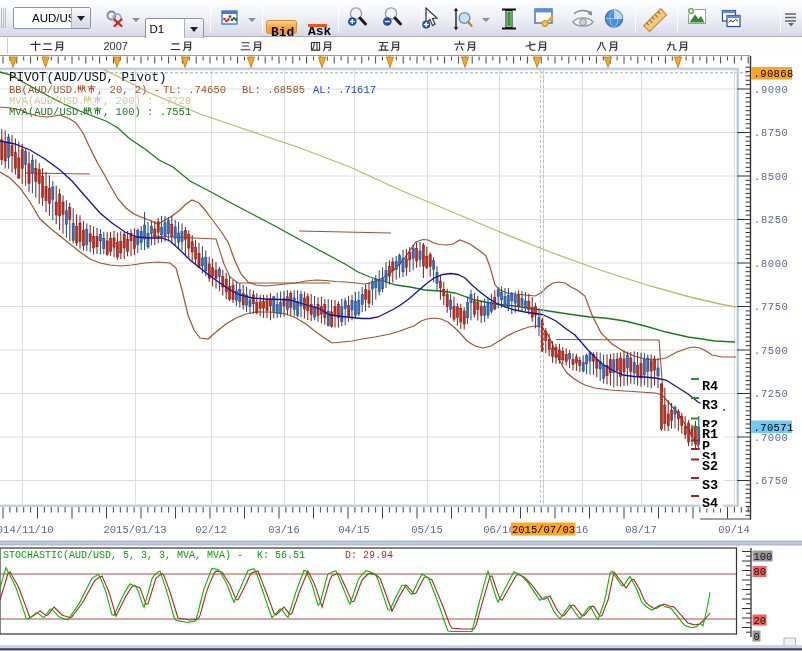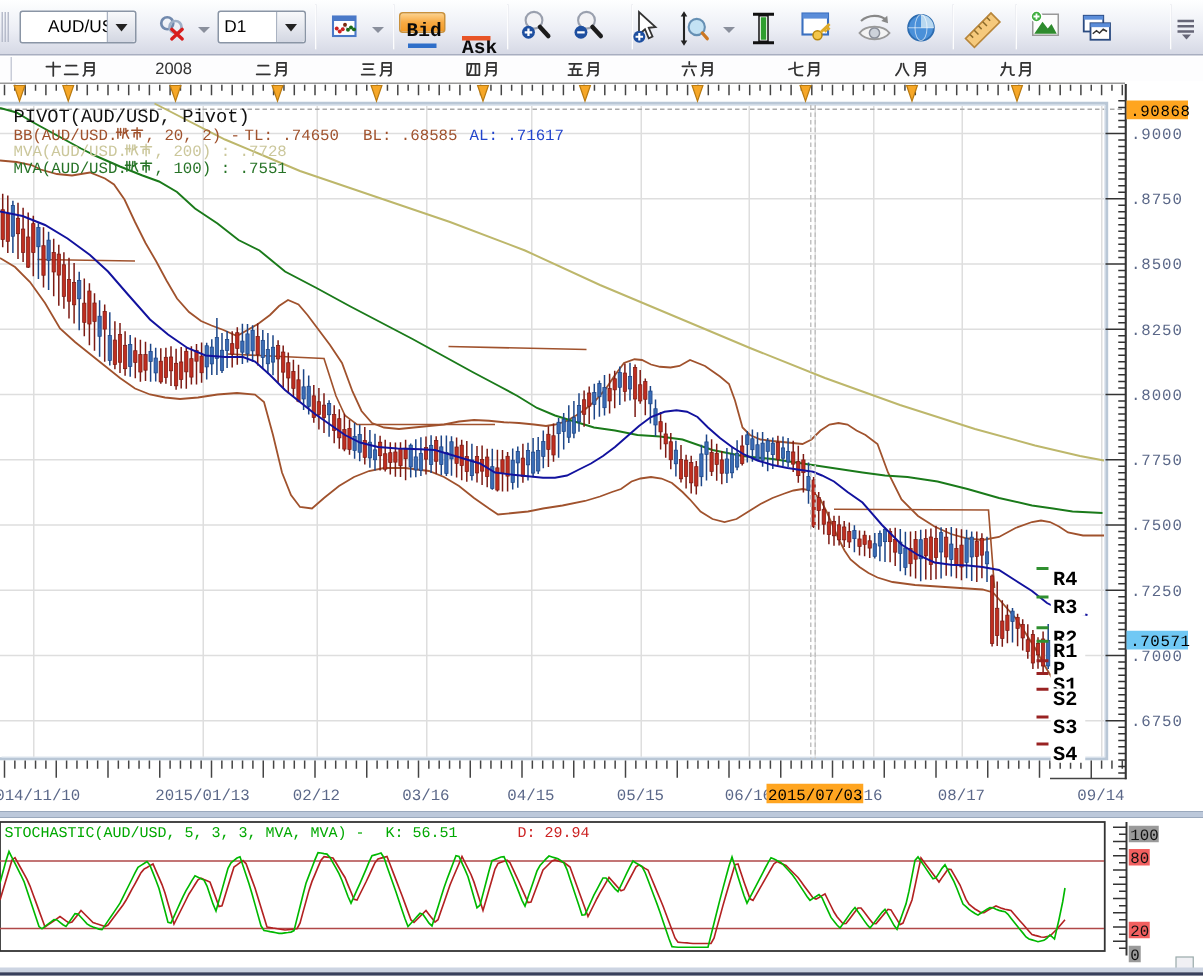--- a/index.html
+++ b/index.html
@@ -398,21 +398,21 @@
 <div style="position:absolute;left:0;top:0;width:802px;height:37px;background:linear-gradient(#feffff,#eceef5 55%,#d6d9e5);border-bottom:1px solid #a8aec0">
     <div style="position:absolute;left:1px;top:8px;width:1px;height:20px;background:#b7bccb"></div>
     <div style="position:absolute;left:3px;top:8px;width:1px;height:20px;background:#b7bccb"></div>
     <div style="position:absolute;left:5px;top:8px;width:1px;height:20px;background:#b7bccb"></div>
     <div style="position:absolute;left:13px;top:7px;width:78px;height:22px;background:#fff;border:1px solid #8a95a5;border-radius:2px">
       <div style="position:absolute;left:18px;top:4px;font:11.5px 'Liberation Sans';color:#000">AUD/USD</div>
       <div style="position:absolute;right:0;top:0;width:19px;height:20px;background:linear-gradient(#f8f9fb,#d3d7e2);border-left:1px solid #aab3c2;border-radius:0 2px 2px 0">
         <div style="position:absolute;left:5px;top:8px;width:0;height:0;border-left:4.5px solid transparent;border-right:4.5px solid transparent;border-top:5px solid #222"></div>
       </div>
     </div>
-    <div style="position:absolute;left:145px;top:7px;width:59px;height:22px;background:#fff;border:1px solid #8a95a5;border-radius:2px">
+    <div style="position:absolute;left:145px;top:18px;width:59px;height:22px;background:#fff;border:1px solid #8a95a5;border-radius:2px">
       <div style="position:absolute;left:3.5px;top:4px;font:11.5px 'Liberation Sans';color:#000">D1</div>
       <div style="position:absolute;right:0;top:0;width:19px;height:20px;background:linear-gradient(#f8f9fb,#d3d7e2);border-left:1px solid #aab3c2;border-radius:0 2px 2px 0">
         <div style="position:absolute;left:5px;top:8px;width:0;height:0;border-left:4.5px solid transparent;border-right:4.5px solid transparent;border-top:5px solid #222"></div>
       </div>
     </div>
     <svg style="position:absolute;left:103px;top:8px" width="24" height="22" viewBox="0 0 24 22">
       <circle cx="8.5" cy="7.5" r="4" fill="none" stroke="#7189ad" stroke-width="1.8"></circle>
       <circle cx="14" cy="10" r="4" fill="none" stroke="#9fb0c8" stroke-width="1.8"></circle>
       <path d="M11.5,11.5 L18.5,18 M18.5,11.5 L11.5,18" stroke="#d81e1e" stroke-width="2.2" stroke-linecap="round"></path>
     </svg>
@@ -431,21 +431,21 @@
       <rect x="1" y="1" width="15" height="3" fill="#4a79c8"></rect>
       <path d="M3,9 L5,11 L7,9.5 L9,7 L11,10 L13,8.5 L15,9.5" stroke="#c8c8c8" stroke-width="0.8" fill="none"></path>
       <circle cx="3.5" cy="9" r="1.3" fill="#cc2222"></circle>
       <circle cx="5.5" cy="11" r="1.3" fill="#cc2222"></circle>
       <circle cx="7.5" cy="9.5" r="1.3" fill="#cc2222"></circle>
       <circle cx="9" cy="6.5" r="1.3" fill="#7a2a10"></circle>
       <circle cx="11" cy="9.8" r="1.3" fill="#1a6b1a"></circle>
       <circle cx="13" cy="8.3" r="1.3" fill="#1a6b1a"></circle>
       <circle cx="15" cy="9.6" r="1.3" fill="#1a6b1a"></circle>
     </svg>
-    <div style="position:absolute;left:266px;top:8px;width:31px;height:14px;background:linear-gradient(#fdd28d,#f8ab45 48%,#f49a25);border:1.5px solid #c9913c;border-radius:2.5px">
+    <div style="position:absolute;left:266px;top:20px;width:31px;height:14px;background:linear-gradient(#fdd28d,#f8ab45 48%,#f49a25);border:1.5px solid #c9913c;border-radius:2.5px">
       <div style="position:absolute;left:4px;top:4px;font:bold 13px 'Liberation Mono';color:#0b0b0b">Bid</div>
       <div style="position:absolute;left:4.5px;top:19.5px;width:19px;height:3px;background:#2f6fc9"></div>
     </div>
     <div style="position:absolute;left:308px;top:24px;font:bold 13px 'Liberation Mono';color:#0b0b0b">Ask</div>
       <div style="position:absolute;left:308px;top:23.5px;width:19px;height:3px;background:#e85427"></div>
     <svg style="position:absolute;left:345px;top:5px" width="26" height="26" viewBox="345 5 26 26">
         <circle cx="356" cy="13.5" r="5.6" fill="#f2f2f5" stroke="#9aa0ae" stroke-width="1.4"></circle>
         <path d="M360,18 L365.5,24" stroke="#1c1c1c" stroke-width="3" stroke-linecap="round"></path>
         <circle cx="352.3" cy="21.5" r="4.3" fill="#1e4fa0"></circle>
       <path d="M349.8,21.5 h5 M352.3,19 v5" stroke="#fff" stroke-width="1.5"></path>
@@ -520,21 +520,21 @@
     <g transform="translate(0,0.5) scale(0.92)" stroke="#333">
       <use href="#g10"></use>
     </g>
     <g transform="translate(12,0.5) scale(0.92)" stroke="#333">
       <use href="#ger"></use>
     </g>
     <g transform="translate(24,0.5) scale(0.92)" stroke="#333">
       <use href="#gyue"></use>
     </g>
   </svg>
-<div style="position:absolute;left:103.5px;top:40px;font:11px 'Liberation Sans';color:#333">2008</div>
+<div style="position:absolute;left:103.5px;top:40px;font:11px 'Liberation Sans';color:#333">2007</div>
 <svg style="position:absolute;left:170px;top:40px" width="24" height="12" viewBox="0 0 24 12">
     <g transform="translate(0,0.5) scale(0.92)" stroke="#333">
       <use href="#ger"></use>
     </g>
     <g transform="translate(12,0.5) scale(0.92)" stroke="#333">
       <use href="#gyue"></use>
     </g>
   </svg>
 <svg style="position:absolute;left:240px;top:40px" width="24" height="12" viewBox="0 0 24 12">
     <g transform="translate(0,0.5) scale(0.92)" stroke="#333">

